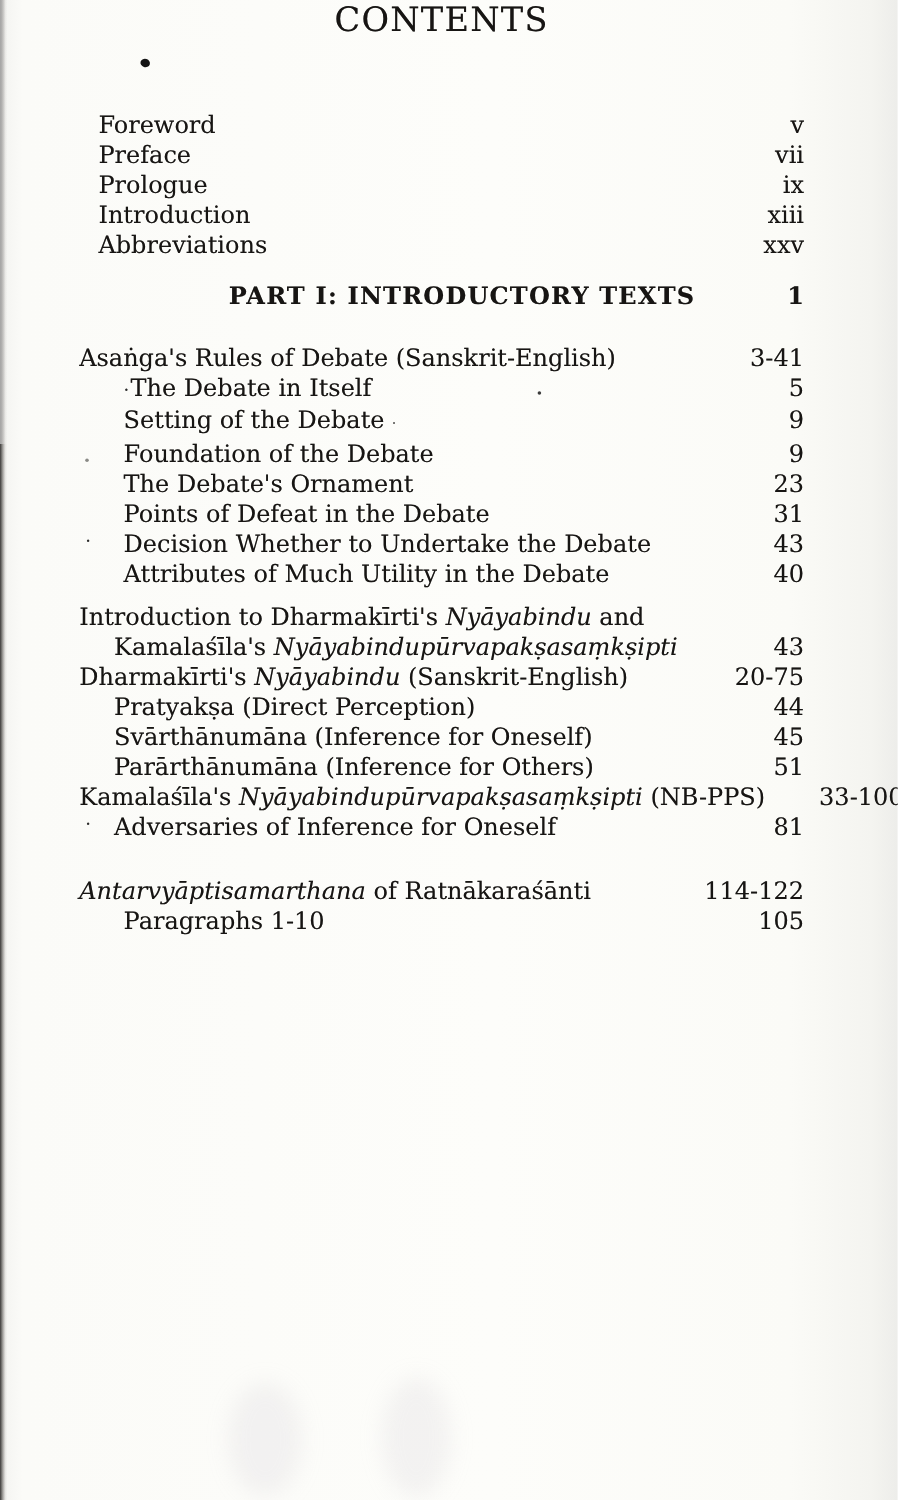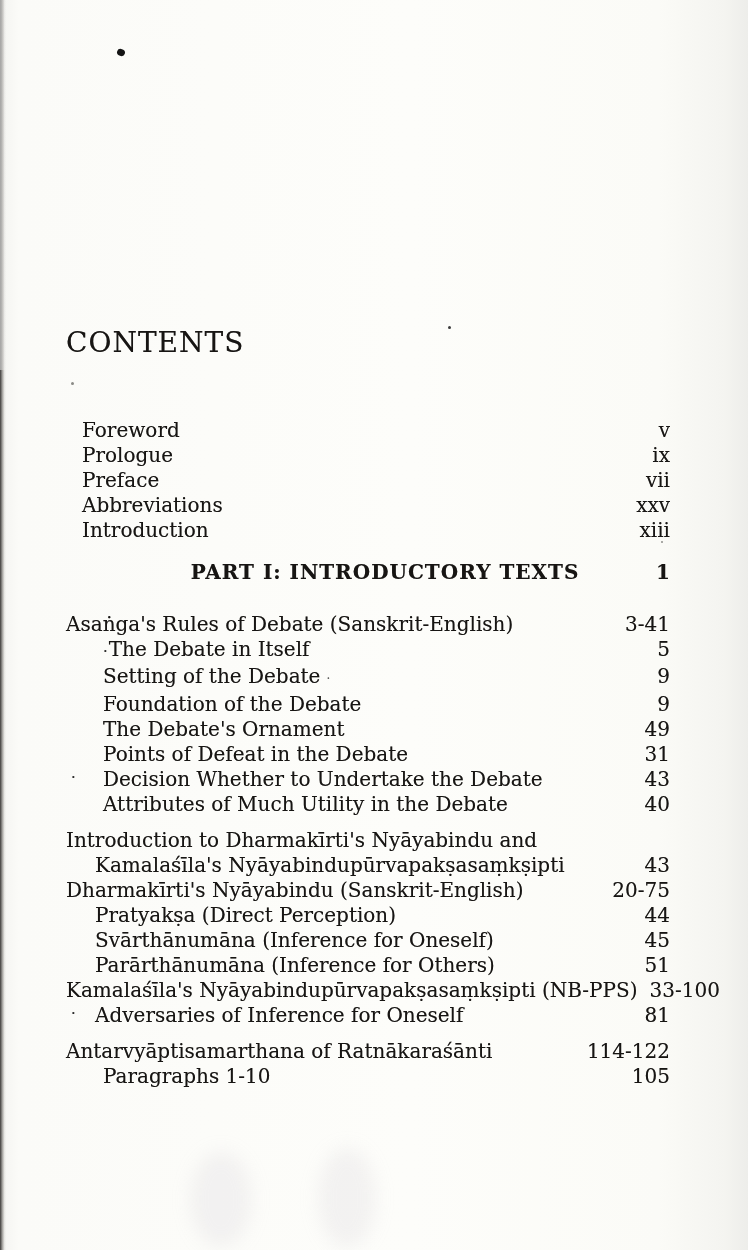--- a/index.html
+++ b/index.html
@@ -13,41 +13,41 @@
   .left-edge{
     position:absolute;left:0;top:0;bottom:0;width:6px;
     background:linear-gradient(90deg,rgba(28,26,25,.85) 0%,rgba(70,66,62,.45) 40%,rgba(120,115,110,.12) 72%,rgba(0,0,0,0) 100%);
   }
   .left-edge-soft{
     position:absolute;left:0;top:0;height:370px;width:6px;
     background:linear-gradient(90deg,rgba(255,255,255,.55),rgba(255,255,255,0));
   }
   .toc{position:absolute;left:66px;right:78px;top:0;font-size:20px;}
   .title{
-    margin-top:326px;text-align:left;
+    text-align:center;
     font-size:28px;letter-spacing:1px;font-weight:400;line-height:34px;
     text-shadow:0 0 .4px rgba(0,0,0,.45);
   }
   .row{
     display:flex;position:relative;line-height:25px;align-items:baseline;
     text-shadow:0 0 .35px rgba(0,0,0,.4);
   }
   .lbl{white-space:nowrap;}
   .pg{margin-left:auto;white-space:nowrap;padding-left:12px;}
   .ind-fm{padding-left:16px;justify-content:space-between;}
-  .ind-0{padding-left:0;}
+  .ind-0{padding-left:0;gap:33px;}
   .ind-1{padding-left:29px;}
   .ind-2{padding-left:37px;}
-  .it{}
+  .it{font-style:italic;}
   [data-block="front-matter"]{margin-top:58px;}
   .part-row{margin-top:17px;font-weight:bold;}
   .part-label{flex:1;text-align:center;letter-spacing:1px;transform:translateX(30px);}
   [data-block="asanga"]{margin-top:27px;}
   [data-block="dharmakirti"]{margin-top:11px;}
-  [data-block="antarvyapti"]{margin-top:11px;}
+  [data-block="antarvyapti"]{margin-top:28px;}
   .premark-abs{position:absolute;left:5px;top:-2px;font-size:15px;color:#2a2a2a;}
   .premark-in{margin-right:1px;font-size:15px;color:#2a2a2a;}
   .postmark{margin-left:6px;font-size:12px;vertical-align:7px;opacity:.7;}
   .artifact{position:absolute;background:#141414;border-radius:50%;}
   .a1{left:117px;top:49px;width:8px;height:7px;transform:rotate(18deg);}
   .a2{left:448px;top:326px;width:3px;height:3px;background:#3b3b3b;}
   .a3{left:71px;top:382px;width:3px;height:3px;background:#8a8a86;}
   .a4{left:661px;top:541px;width:2px;height:2px;background:#8f8f8b;}
   .smudge{position:absolute;border-radius:50%;filter:blur(9px);background:rgba(193,186,198,.16);}
   .s1{left:190px;top:1152px;width:62px;height:95px;}
@@ -69,34 +69,34 @@
 
   <div class="toc">
     <div class="title">CONTENTS</div>
 
     <div data-block="front-matter">
         <div class="row ind-fm">
           <span class="lbl"><span>Foreword</span></span>
           <span class="pg">v</span>
         </div>
         <div class="row ind-fm">
+          <span class="lbl"><span>Preface</span></span>
+          <span class="pg">vii</span>
+        </div>
+        <div class="row ind-fm">
           <span class="lbl"><span>Prologue</span></span>
           <span class="pg">ix</span>
         </div>
         <div class="row ind-fm">
-          <span class="lbl"><span>Preface</span></span>
-          <span class="pg">vii</span>
+          <span class="lbl"><span>Introduction</span></span>
+          <span class="pg">xiii</span>
         </div>
         <div class="row ind-fm">
           <span class="lbl"><span>Abbreviations</span></span>
           <span class="pg">xxv</span>
-        </div>
-        <div class="row ind-fm">
-          <span class="lbl"><span>Introduction</span></span>
-          <span class="pg">xiii</span>
         </div>
       </div>
 
     <div class="row part-row">
       <span class="part-label">PART I: INTRODUCTORY TEXTS</span>
       <span class="pg">1</span>
     </div>
 
     <div data-block="asanga">
         <div class="row ind-0">
@@ -112,21 +112,21 @@
           <span class="lbl"><span>Setting of the Debate</span></span>
           <span class="postmark">·</span>
           <span class="pg">9</span>
         </div>
         <div class="row ind-2">
           <span class="lbl"><span>Foundation of the Debate</span></span>
           <span class="pg">9</span>
         </div>
         <div class="row ind-2">
           <span class="lbl"><span>The Debate's Ornament</span></span>
-          <span class="pg">49</span>
+          <span class="pg">23</span>
         </div>
         <div class="row ind-2">
           <span class="lbl"><span>Points of Defeat in the Debate</span></span>
           <span class="pg">31</span>
         </div>
         <div class="row ind-2">
           <span class="premark-abs">·</span>
           <span class="lbl"><span>Decision Whether to Undertake the Debate</span></span>
           <span class="pg">43</span>
         </div>

